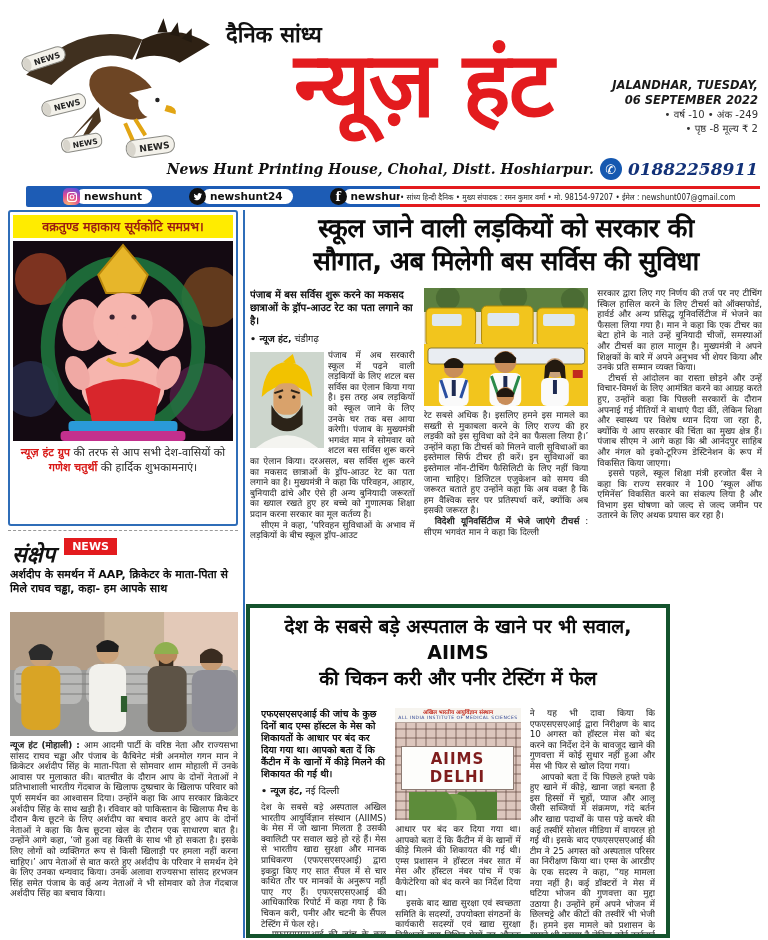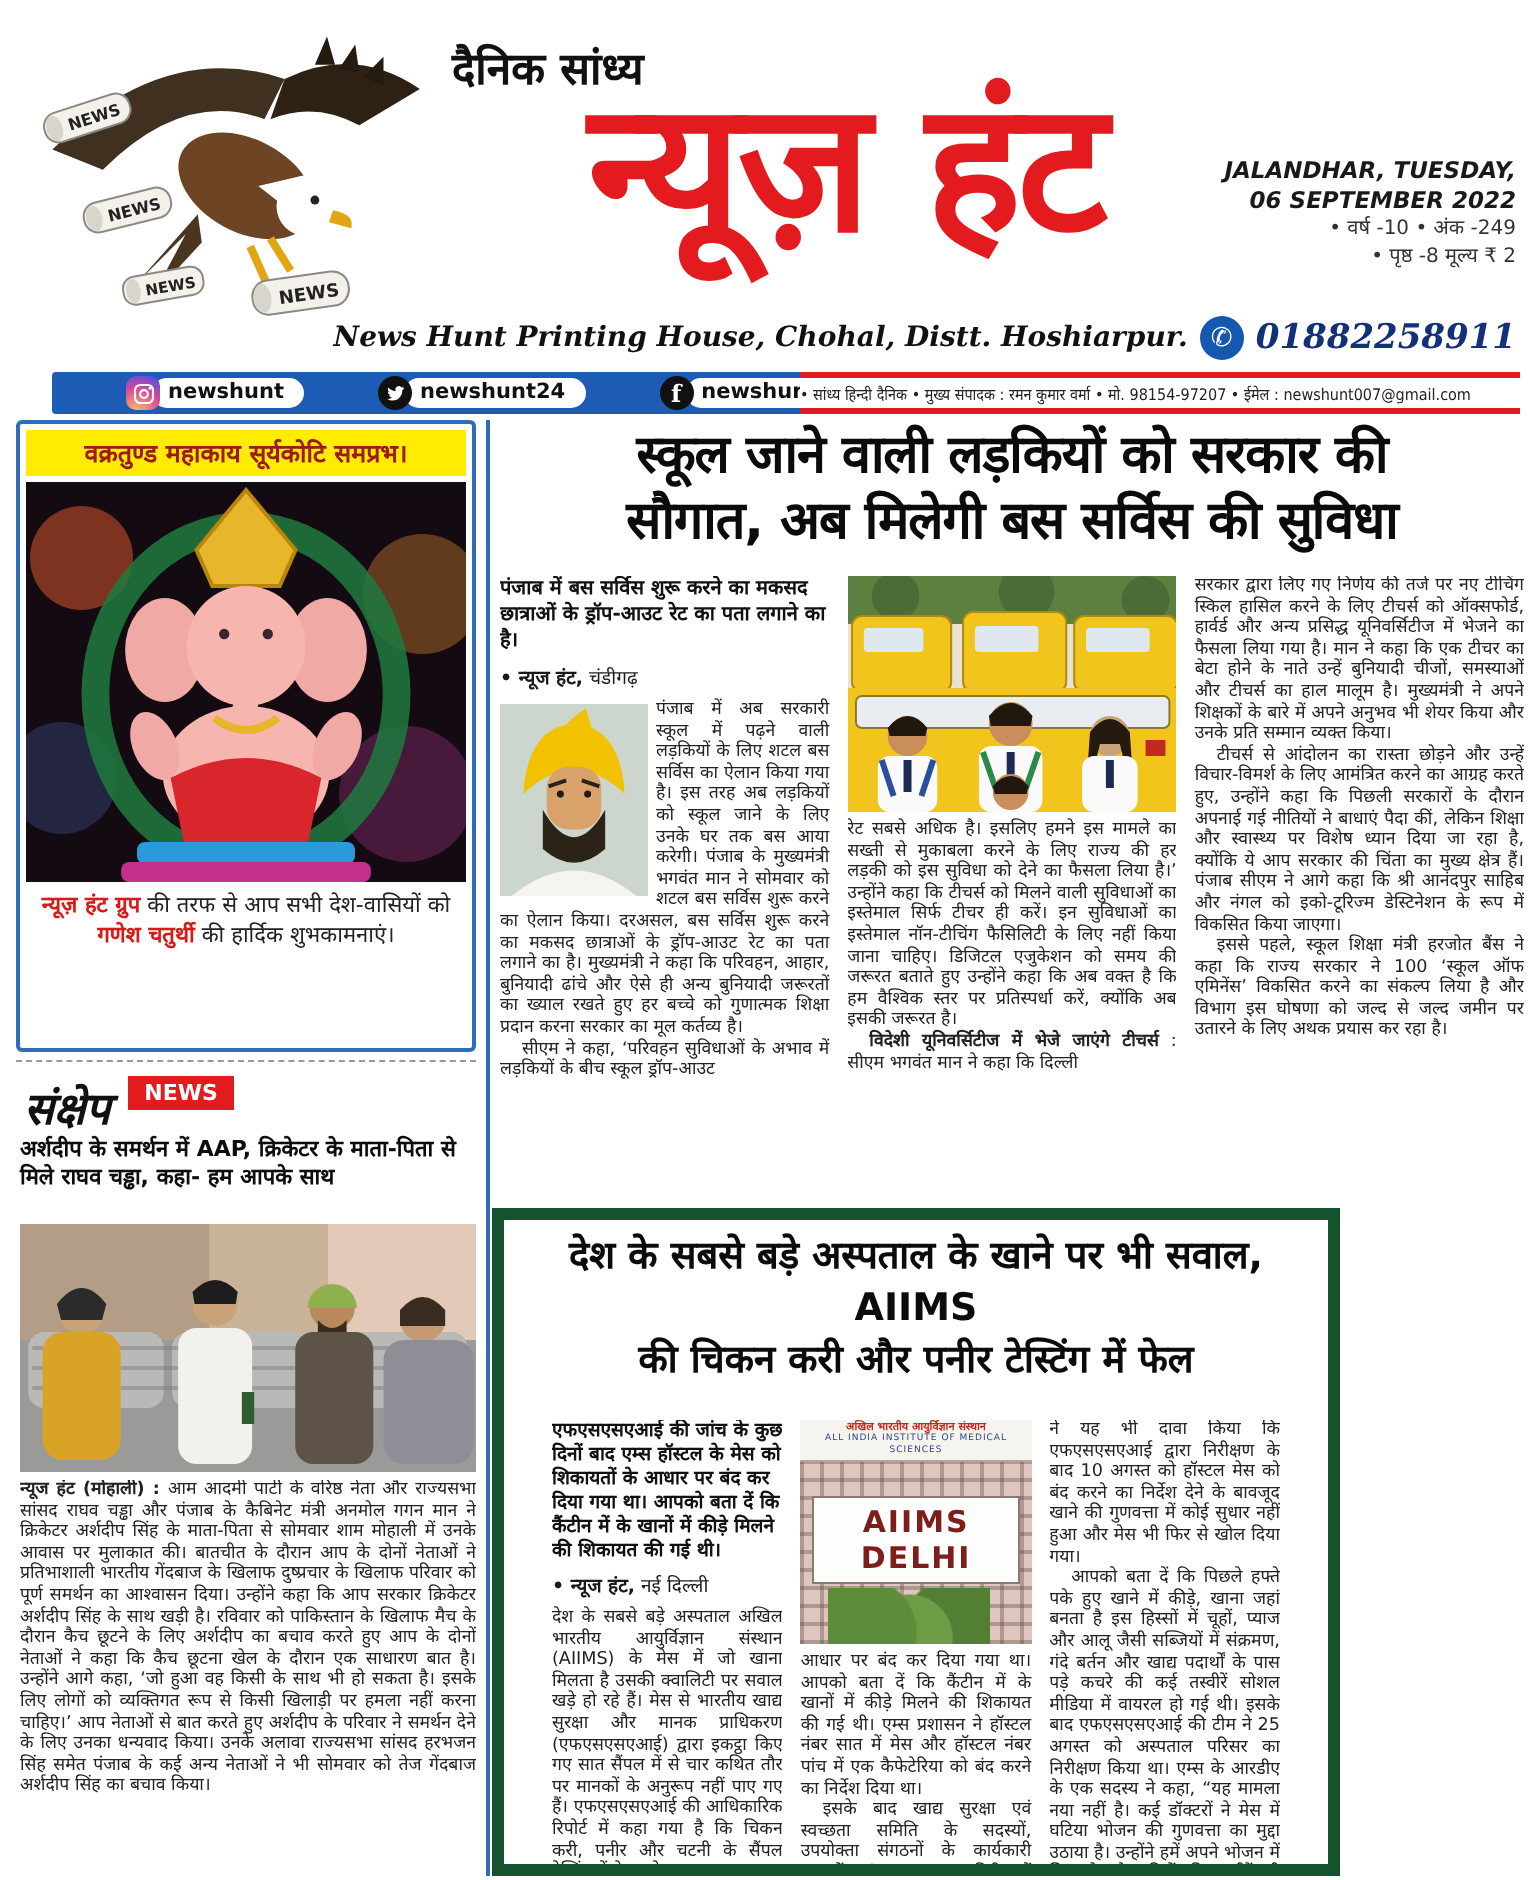--- a/index.html
+++ b/index.html
@@ -56,22 +56,22 @@
   .col{flex:1;overflow:hidden;}
   .lead-intro{font-size:10px;font-weight:bold;line-height:13px;color:#111;margin-bottom:5px;}
   .byline{font-size:9.5px;margin:4px 0 5px;}
   .byline b{font-weight:bold;}
   .body-p{font-size:8.8px;line-height:10.6px;text-align:justify;color:#222;margin:0;}
   .indent{text-indent:11px;}
   .mann{float:left;width:74px;height:96px;margin:2px 4px 2px 0;}
   .bus-photo{width:100%;height:118px;display:block;margin-bottom:4px;}
   .sub-b{font-weight:bold;}
   
-  .aiims-box{position:absolute;left:246px;top:604px;width:424px;height:334px;border:6px solid #14532d;
-             box-sizing:border-box;padding:5px 24px;overflow:hidden;}
+  .aiims-box{position:absolute;left:246px;top:604px;width:424px;height:334px;border:4px solid #14532d;
+             box-sizing:border-box;padding:5px 11px;overflow:hidden;}
   .aiims-headline{text-align:center;font-weight:bold;font-size:19px;line-height:26px;color:#0b0b0b;}
   .aiims-cols{display:flex;gap:9px;height:262px;margin-top:17px;overflow:hidden;}
   .aiims-intro{font-size:9.5px;font-weight:bold;line-height:12px;color:#111;margin-bottom:4px;}
   .aiims-photo{position:relative;width:100%;height:112px;margin-bottom:4px;overflow:hidden;
      background:
        repeating-linear-gradient(90deg, rgba(93,66,58,.35) 0 2px, transparent 2px 10px),
        repeating-linear-gradient(0deg, rgba(93,66,58,.35) 0 2px, transparent 2px 9px),
        #dcc6bd;}
   .aiims-topsign{position:absolute;left:0;top:0;width:100%;background:#f6f4ef;border-bottom:1px solid #b5a49c;
                  text-align:center;padding:1px 0;}

